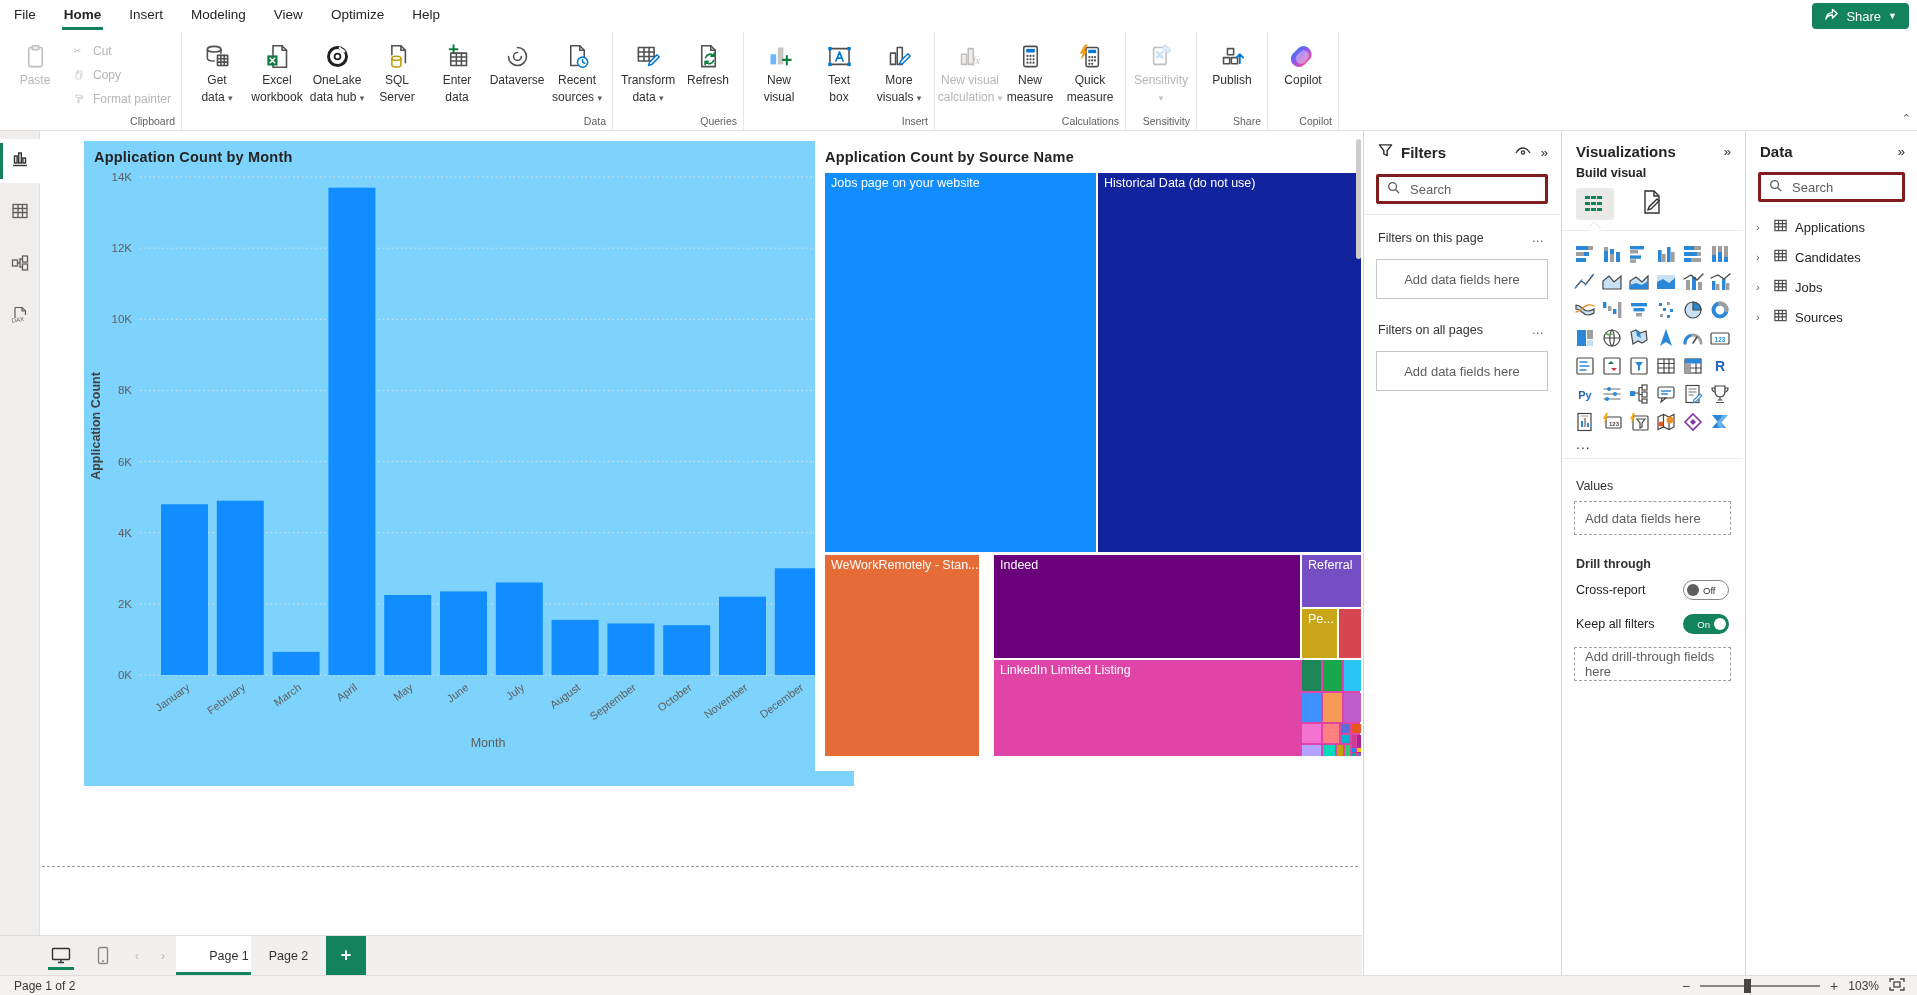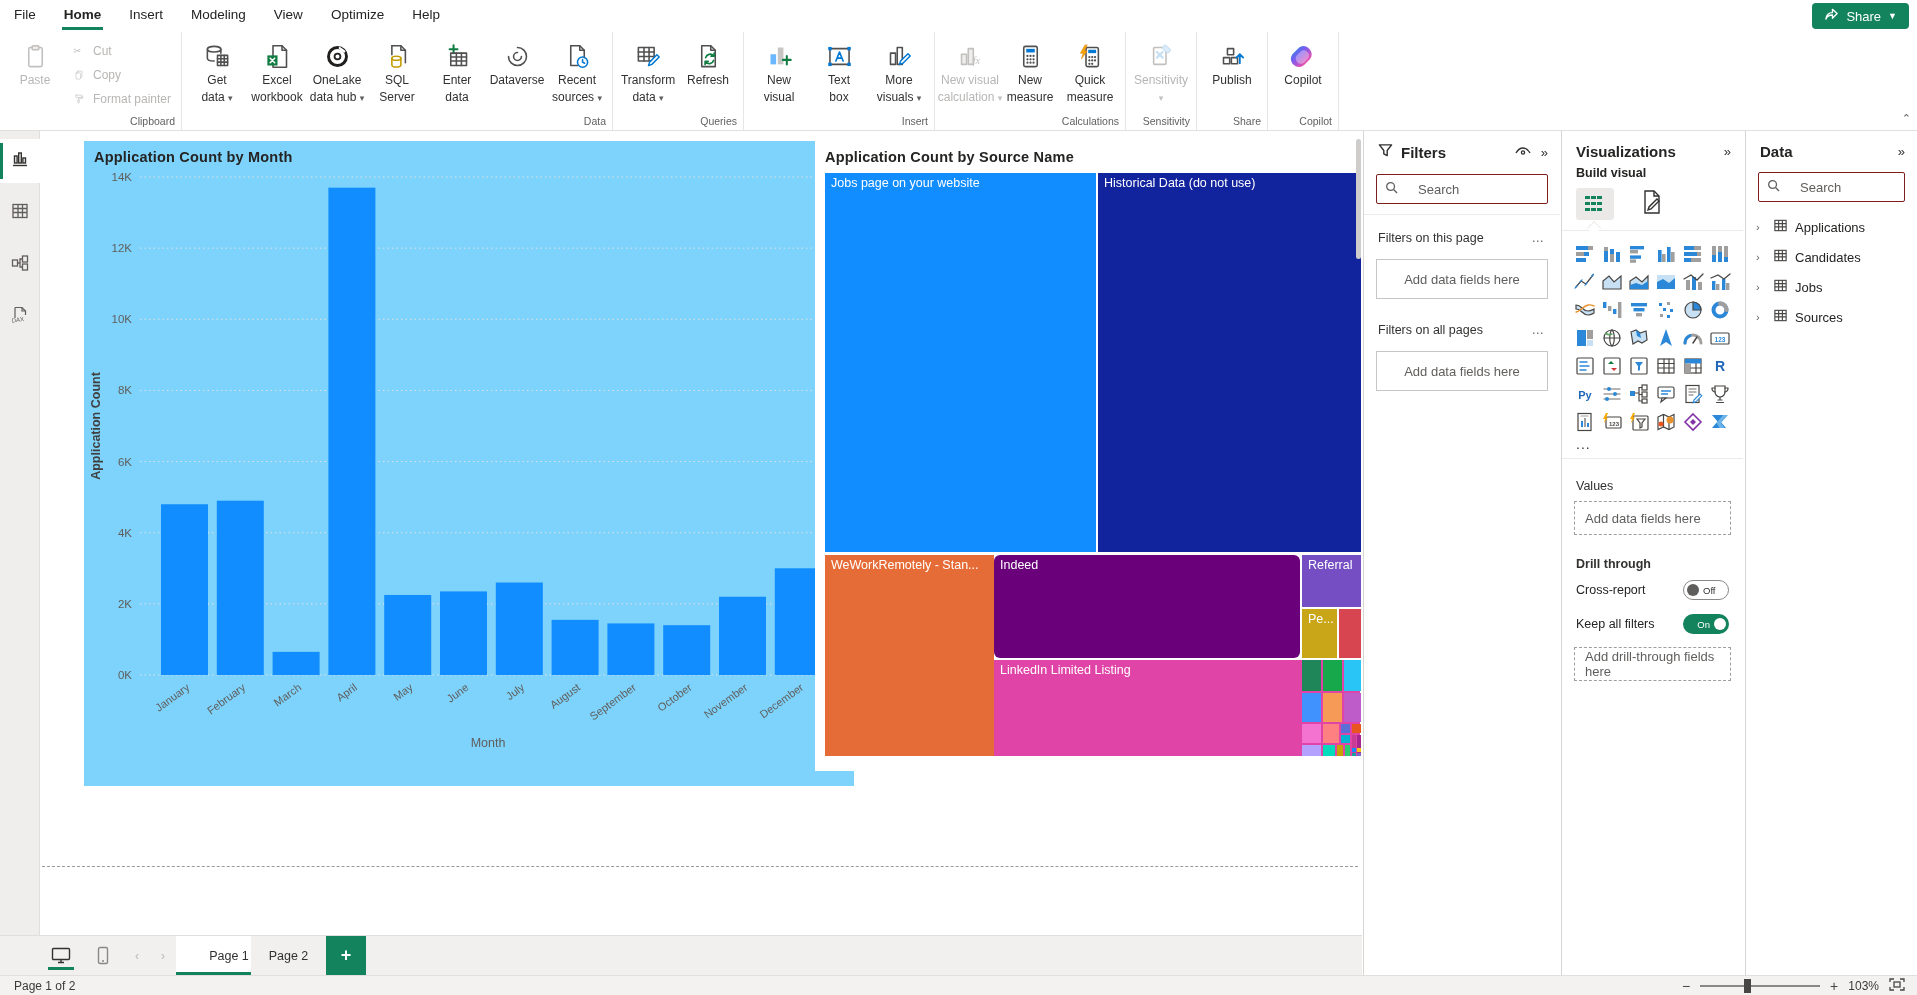--- a/index.html
+++ b/index.html
@@ -44,21 +44,21 @@
   #tree-box { position:absolute; left:10px; top:32px; width:536px; height:583px; }
   .tm-cell { position:absolute; overflow:hidden; }
   .tm-label { color:#fff; font-size:12.5px; padding:3px 6px; white-space:nowrap; overflow:hidden; }
   #canvas-scroll { position:absolute; right:1px; top:8px; width:5px; height:120px; background:#CFCDCB; border-radius:3px; }
 
   
   .panel { position:absolute; top:131px; height:844px; background:#fff; border-left:1px solid #D8D6D4; }
   .panel-header { display:flex; align-items:center; padding:12px 12px 8px 14px; }
   .panel-title { font-size:15px; font-weight:700; flex:1; }
   .pic { color:#323130; cursor:pointer; margin-left:10px; font-size:13px; }
-  .searchbox { margin:4px 12px 10px 12px; height:30px; border:1px solid #7f1d1d; border-radius:2px; display:flex; align-items:center; padding:0 8px; gap:20px; }
+  .searchbox { margin:4px 12px 10px 12px; height:30px; border:3px solid #7f1d1d; border-radius:2px; display:flex; align-items:center; padding:0 8px; gap:10px; }
   .searchbox .ph { color:#605E5C; font-size:13px; }
   .hline { border-top:1px solid #EDEBE9; margin:0 0 10px 0; }
   .sec-row { display:flex; align-items:center; padding:6px 14px; font-size:12.5px; color:#323130; }
   .sec-row .dots { margin-left:auto; color:#605E5C; letter-spacing:2px; cursor:pointer; }
   .dropzone { margin:8px 12px 18px 12px; border:1px solid #C8C6C4; height:40px; display:flex; align-items:center; justify-content:center; color:#605E5C; font-size:13px; }
   .dropzone.dashed { border:1px dashed #A19F9D; height:34px; justify-content:flex-start; padding-left:10px; margin:6px 12px 12px 12px; }
 
   
   #filters-panel { left:1363px; width:197px; }
 
@@ -523,24 +523,24 @@
   </div>
   <div id="visual-tree">
     <div class="visual-title">Application Count by Source Name</div>
     <div id="tree-box">
         <div class="tm-cell" style="left: 0px; top: 0px; width: 271px; height: 379px; background: rgb(17, 141, 255);">
           <div class="tm-label">Jobs page on your website</div>
         </div>
         <div class="tm-cell" style="left: 273px; top: 0px; width: 263px; height: 379px; background: rgb(18, 35, 158);">
           <div class="tm-label">Historical Data (do not use)</div>
         </div>
-        <div class="tm-cell" style="left: 0px; top: 382px; width: 169px; height: 201px; background: rgb(230, 108, 55);">
+        <div class="tm-cell" style="left: 0px; top: 382px; width: 154px; height: 201px; background: rgb(230, 108, 55);">
           <div class="tm-label">WeWorkRemotely - Stan...</div>
         </div>
-        <div class="tm-cell" style="left: 169px; top: 382px; width: 306px; height: 103px; background: rgb(107, 0, 123); border-radius: 6px;">
+        <div class="tm-cell" style="left: 169px; top: 382px; width: 306px; height: 103px; background: rgb(107, 0, 123);">
           <div class="tm-label">Indeed</div>
         </div>
         <div class="tm-cell" style="left: 169px; top: 487px; width: 366px; height: 96px; background: rgb(224, 68, 167);">
           <div class="tm-label">LinkedIn Limited Listing</div>
         </div>
         <div class="tm-cell" style="left: 477px; top: 382px; width: 59px; height: 52px; background: rgb(116, 78, 194);">
           <div class="tm-label">Referral</div>
         </div>
         <div class="tm-cell" style="left: 477px; top: 436px; width: 35px; height: 49px; background: rgb(201, 166, 24);">
           <div class="tm-label">Pe...</div>

